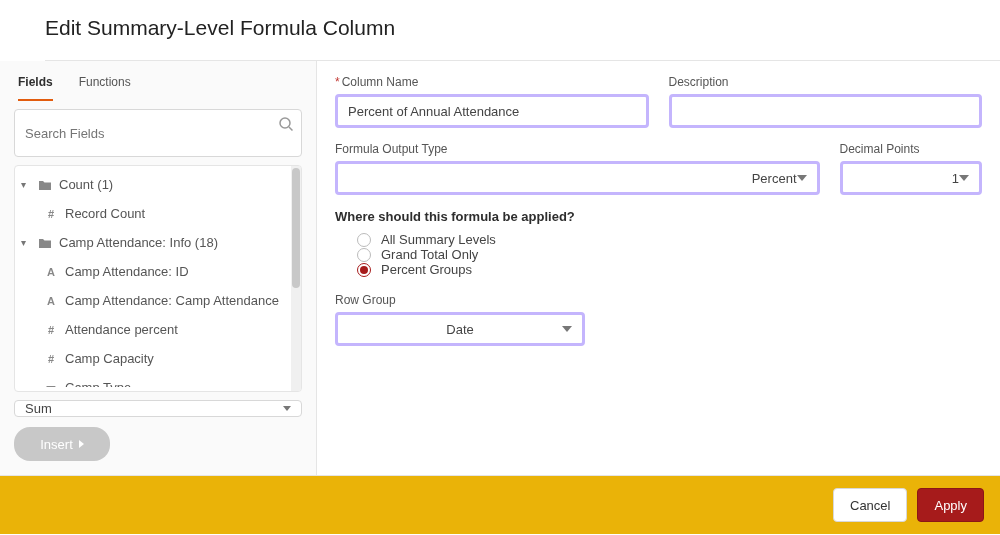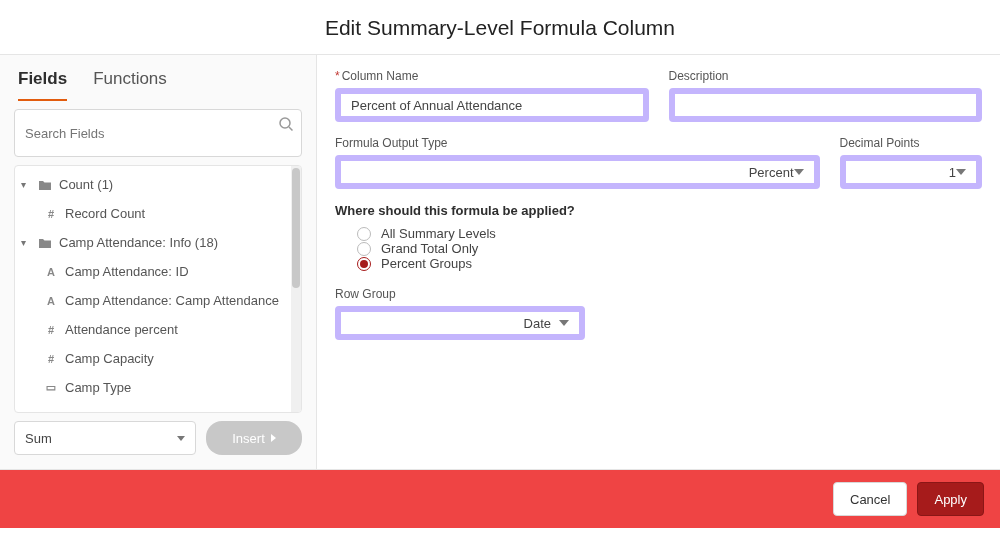--- a/index.html
+++ b/index.html
@@ -6,23 +6,23 @@
   body {
     font-family: -apple-system, BlinkMacSystemFont, "Segoe UI", Arial, sans-serif;
     background: #fff;
     color: #2e2e2e;
     width: 1000px;
     height: 535px;
     overflow: hidden;
     font-size: 13px;
   }
   .header {
-    text-align: center;
-    padding: 16px 0 14px;
+    padding: 16px 0 20px;
     border-bottom: 1px solid #e5e5e5;
+    margin-left: 45px;
   }
   .header h1 {
     font-size: 21px;
     font-weight: 400;
     color: #222;
   }
   .body {
     display: flex;
     height: 415px;
     border-bottom: 1px solid #e5e5e5;
@@ -34,21 +34,21 @@
     display: flex;
     flex-direction: column;
   }
   .tabs {
     display: flex;
     padding: 0 18px;
     gap: 26px;
   }
   .tab {
     padding: 14px 0 10px;
-    font-size: 17px;
+    font-size: 12px;
     color: #555;
     cursor: pointer;
   }
   .tab.active {
     font-weight: 600;
     color: #2e2e2e;
     border-bottom: 2px solid #e25c0e;
   }
   .search-wrap {
     padding: 8px 14px;
@@ -110,20 +110,21 @@
     position: absolute;
     right: 1px; top: 2px;
     width: 8px; height: 120px;
     background: #c8c8c8;
     border-radius: 4px;
   }
   .actions-row {
     display: flex;
     gap: 10px;
     padding: 0 14px 14px;
+    flex-direction: column;
   }
   .select {
     flex: 1;
     height: 34px;
     border: 1px solid #d8d8d8;
     border-radius: 4px;
     background: #fff;
     display: flex; align-items: center; justify-content: space-between;
     padding: 0 10px;
     color: #444;
@@ -155,21 +156,21 @@
     flex: 1;
     padding: 14px 18px 0 18px;
     overflow: auto;
   }
   .row { display: flex; gap: 20px; margin-bottom: 14px; }
   .field { display: flex; flex-direction: column; gap: 5px; }
   .label { font-size: 12px; color: #555; }
   .req-star { color: #c23934; margin-right: 2px;}
   .input, .select-lg {
     height: 34px;
-    border: 6px solid #c4b5fd;
+    border: 3px solid #c4b5fd;
     border-radius: 4px;
     background: #fff;
     padding: 0 10px;
     font-size: 13px;
     color: #444;
   }
   .select-lg {
     display: flex; align-items: center; justify-content: flex-end;
   }
   .big-caret {
@@ -212,21 +213,21 @@
   .radio.checked .dot {
     width: 8px; height: 8px; border-radius: 50%; background: #a61b1b;
   }
 
   .footer {
     display: flex;
     justify-content: flex-end;
     align-items: flex-end;
     gap: 10px;
     padding: 12px 16px;
-    background: #ef4444;
+    background: #eab308;
   }
   .btn {
     height: 34px;
     padding: 0 16px;
     border-radius: 4px;
     font-size: 13px;
     cursor: pointer;
   }
   .btn-neutral {
     background: #fff;
@@ -381,21 +382,21 @@
       <div class="radio-row">
         <span class="radio checked">
             <span class="dot"></span>
           </span>
         <span>Percent Groups</span>
       </div>
     </div>
 
     <div class="field" style="width:250px">
       <div class="label">Row Group</div>
-      <div class="select-lg" style="justify-content:flex-end;position:relative;padding:0 28px">
+      <div class="select-lg" style="justify-content:center;position:relative;padding:0 28px">
         <span>Date</span>
         <span class="big-caret" style="position:absolute;right:10px"></span>
       </div>
     </div>
   </div>
 
 </div>
 
 <div class="footer">
   <button class="btn btn-neutral">Cancel</button>

